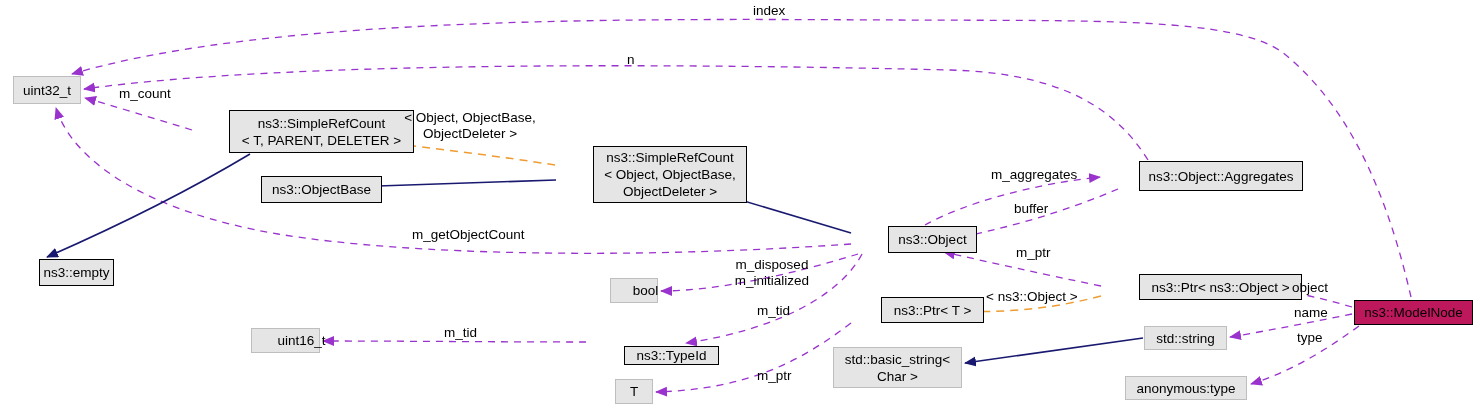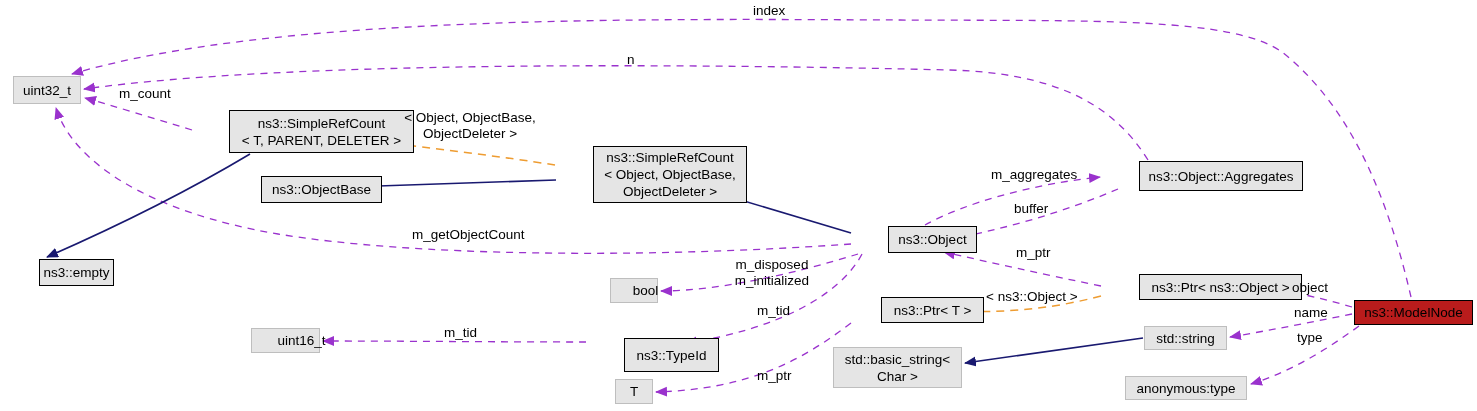--- a/index.html
+++ b/index.html
@@ -11,21 +11,21 @@
   .usage{fill:none;stroke:#9a32cd;stroke-width:1.3;stroke-dasharray:7 6;}
   .tmpl{fill:none;stroke:#ee9c31;stroke-width:1.5;stroke-dasharray:8 6;}
   .inherit{fill:none;stroke:#191970;stroke-width:1.6;}
   .node{
     position:absolute;display:flex;flex-direction:column;align-items:center;justify-content:center;
     text-align:center;font-size:13.5px;line-height:17px;background:#e5e5e5;box-sizing:border-box;
     white-space:nowrap;
   }
   .node.black{border:1.8px solid #000;margin-left:36px;}
   .node.plain{border:1px solid #bebebe;}
-  .node.current{border:1.8px solid #000;background:#b91c1c;}
+  .node.current{border:1.8px solid #000;background:#be185d;}
   .node span{display:block;}
   .elabel{
     position:absolute;font-size:13.5px;line-height:16px;white-space:nowrap;color:#000;
   }
   .elabel.center{text-align:center;}
   .elabel span{display:block;}
 </style>
 </head>
 <body>
 
@@ -96,21 +96,21 @@
   </div>
 
   <div class="node black" style="left:3px;top:259px;width:75px;height:27px;">
     <span>ns3::empty</span>
   </div>
 
   <div class="node plain" style="left:610px;top:278px;width:48px;height:25px;padding-left:23px;">
     <span>bool</span>
   </div>
 
-  <div class="node black" style="left:588px;top:338px;width:95px;height:34px;">
+  <div class="node black" style="left:588px;top:346px;width:95px;height:19px;">
     <span>ns3::TypeId</span>
   </div>
 
   <div class="node plain" style="left:251px;top:328px;width:69px;height:25px;padding-left:32px;">
     <span>uint16_t</span>
   </div>
 
   <div class="node plain" style="left:615px;top:379px;width:38px;height:25px;">
     <span>T</span>
   </div>

